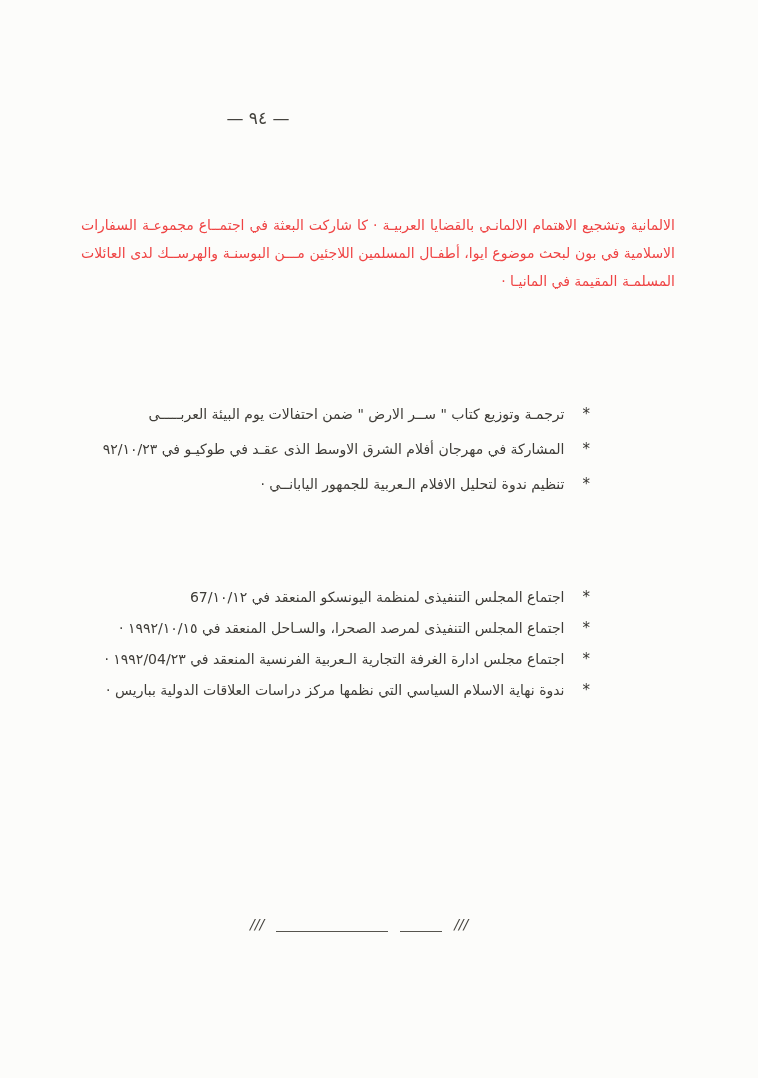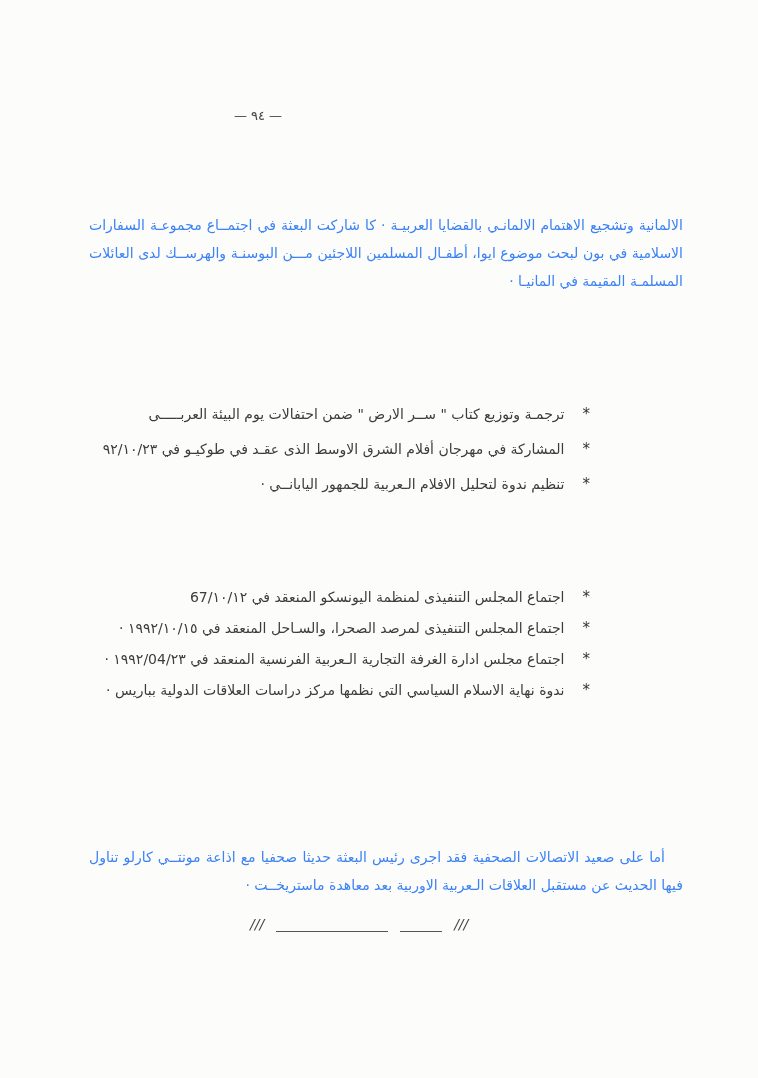--- a/index.html
+++ b/index.html
@@ -16,36 +16,36 @@
     color: #3e3c37;
     overflow: hidden;
   }
 
   .page-number {
     position: absolute;
     top: 108px;
     left: 208px;
     width: 100px;
     text-align: center;
-    font-size: 13px;
+    font-size: 17px;
     letter-spacing: 3px;
     direction: rtl;
     color: #45433e;
   }
 
   .block {
     position: absolute;
-    right: 75px;
+    right: 83px;
     width: 594px;
     direction: rtl;
     unicode-bidi: embed;
     font-size: 14px;
     line-height: 28px;
     text-align: justify;
-    color: #3b82f6;
+    color: #ef4444;
   }
 
   .intro     { top: 197px; }
   .item-16   { top: 323px; }
   .item-17   { top: 519px; }
   .closing-1 { top: 727px; text-indent: 26px; }
   .closing-2 { top: 829px; text-indent: 18px; }
 
   .hanging { padding-right: 36px; text-indent: -36px; }
 
@@ -134,21 +134,20 @@
       <span class="bullet-marker">*</span>
       <span class="bullet-text">اجتماع مجلس ادارة الغرفة التجارية الـعربية الفرنسية المنعقد في ١٩٩٢/04/٢٣ ·</span>
     </div>
     <div class="bullet-row">
       <span class="bullet-marker">*</span>
       <span class="bullet-text">ندوة نهاية الاسلام السياسي التي نظمها مركز دراسات العلاقات الدولية بباريس ·</span>
     </div>
   </div>
 
 
-  <p class="block closing-2">أما على صعيد الاتصالات الصحفية فقد اجرى رئيس البعثة حديثا صحفيا مع اذاعة مونتــي كارلو تناول فيها الحديث عن مستقبل العلاقات الـعربية الاوربية بعد معاهدة ماستريخــت ·</p>
 
   <div class="footer">
     <span>///</span>
     <span class="rule rule-long"></span>
     <span class="rule rule-short"></span>
     <span>///</span>
   </div>
 
 </div>
 

